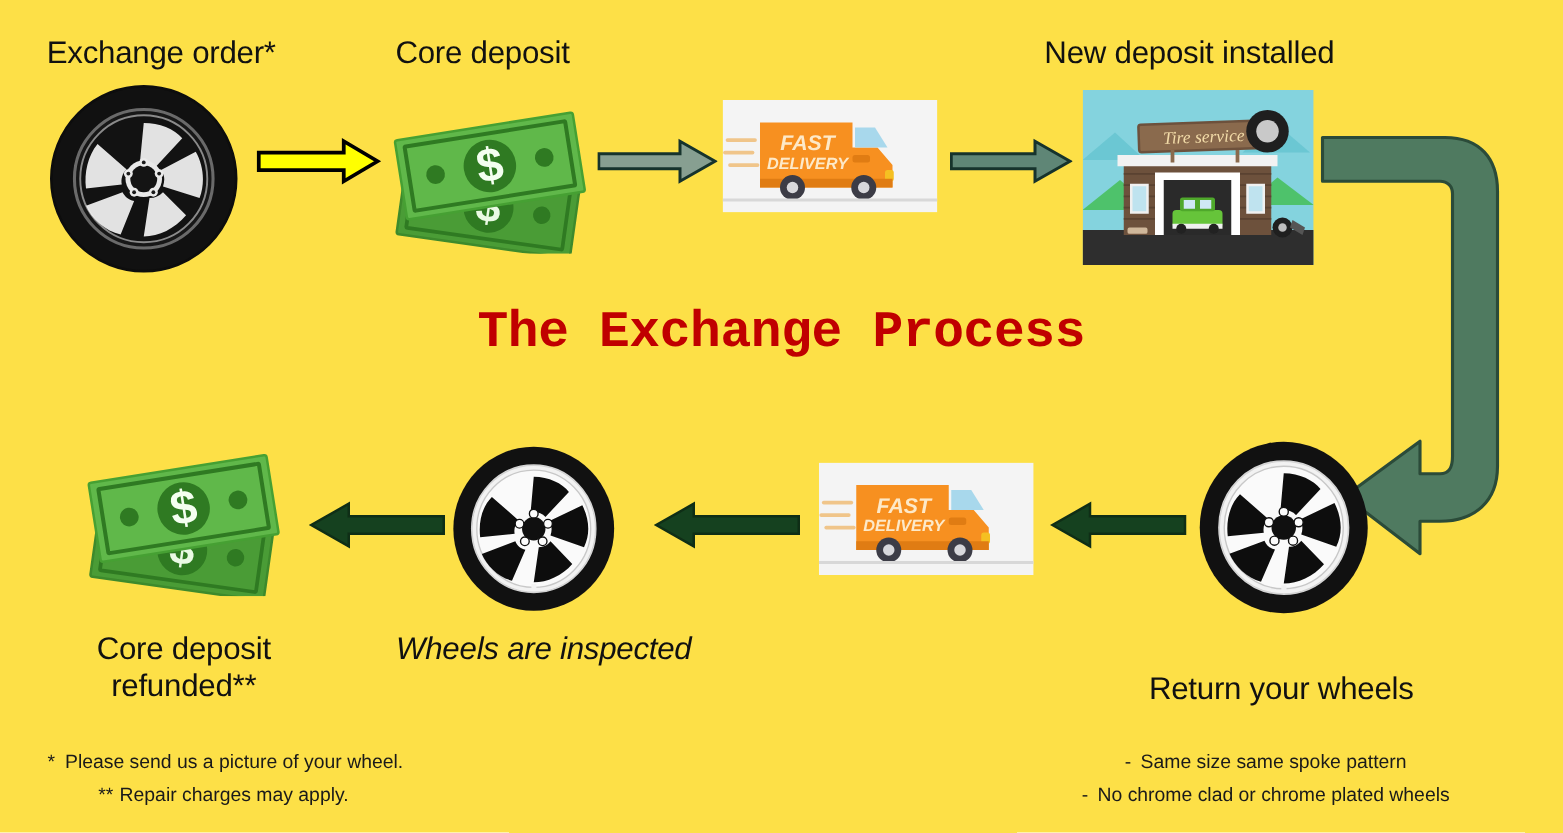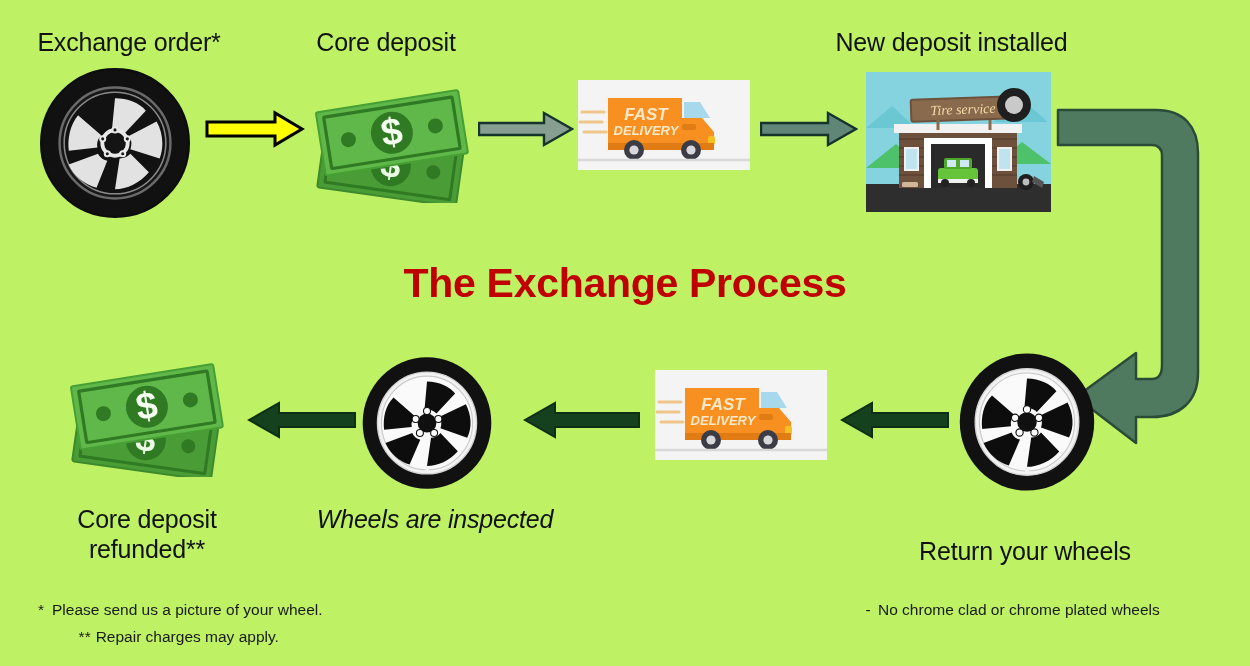--- a/index.html
+++ b/index.html
@@ -8,21 +8,21 @@
     background: #ffffff;
   }
   body {
     font-family: "Liberation Sans", sans-serif;
     -webkit-font-smoothing: antialiased;
   }
   #canvas {
     position: relative;
     width: 1250px;
     height: 666px;
-    background: #bef264;
+    background: #fde047;
     overflow: hidden;
   }
   .abs { position: absolute; }
 
   
   .step-label {
     font-size: 25px;
     color: #111111;
     text-align: center;
     line-height: 1.18;
@@ -230,21 +230,21 @@
                L88 248
                L88 274
                L104 274
                C112 274 114 268 114 260
                L114 50
                C114 44 110 40 104 40
                L10 40 Z" fill="#4f7a60" stroke="#2b4b39" stroke-width="2.5" stroke-linejoin="round"></path>
     </svg>
   </div>
 
-  <div class="abs title" style="left:225px; top:260px; width:800px;">The Exchange Process</div>
+  <div class="abs title" style="left:225px; top:244px; width:800px;font-family:Liberation Mono, monospace;">The Exchange Process</div>
 
   <div class="abs img-box money" style="left:57px; top:352px; width:180px; height:125px;">
     <svg width="180" height="125" viewBox="0 0 180 125">
       <g transform="rotate(8 95 80)">
         <rect x="20" y="58" width="140" height="62" rx="2" fill="#4a9c36" stroke="#3d8a2c" stroke-width="2"></rect>
         <rect x="27" y="64" width="126" height="50" rx="1" fill="none" stroke="#2f7a22" stroke-width="3"></rect>
         <circle cx="90" cy="89" r="20" fill="#2f7a22"></circle>
         <text x="90" y="100" font-family="'Liberation Sans',sans-serif" font-size="36" font-weight="bold" fill="#eafae4" text-anchor="middle">$</text>
         <circle cx="47" cy="89" r="7" fill="#2f7a22"></circle>
         <circle cx="133" cy="89" r="7" fill="#2f7a22"></circle>
@@ -366,17 +366,20 @@
     <div class="footnote">
       <span class="mk">*</span><span>Please send us a picture of your wheel.</span>
     </div>
     <div class="footnote">
       <span class="mk">**</span><span>Repair charges may apply.</span>
     </div>
   </div>
 
   <div class="abs" style="left:858px; top:596px;">
     <div class="footnote right">
+      <span class="mk">-</span><span>Same size same spoke pattern</span>
+    </div>
+    <div class="footnote right">
       <span class="mk">-</span><span>No chrome clad or chrome plated wheels</span>
     </div>
   </div>
 
 </div>
 
 </body></html>

